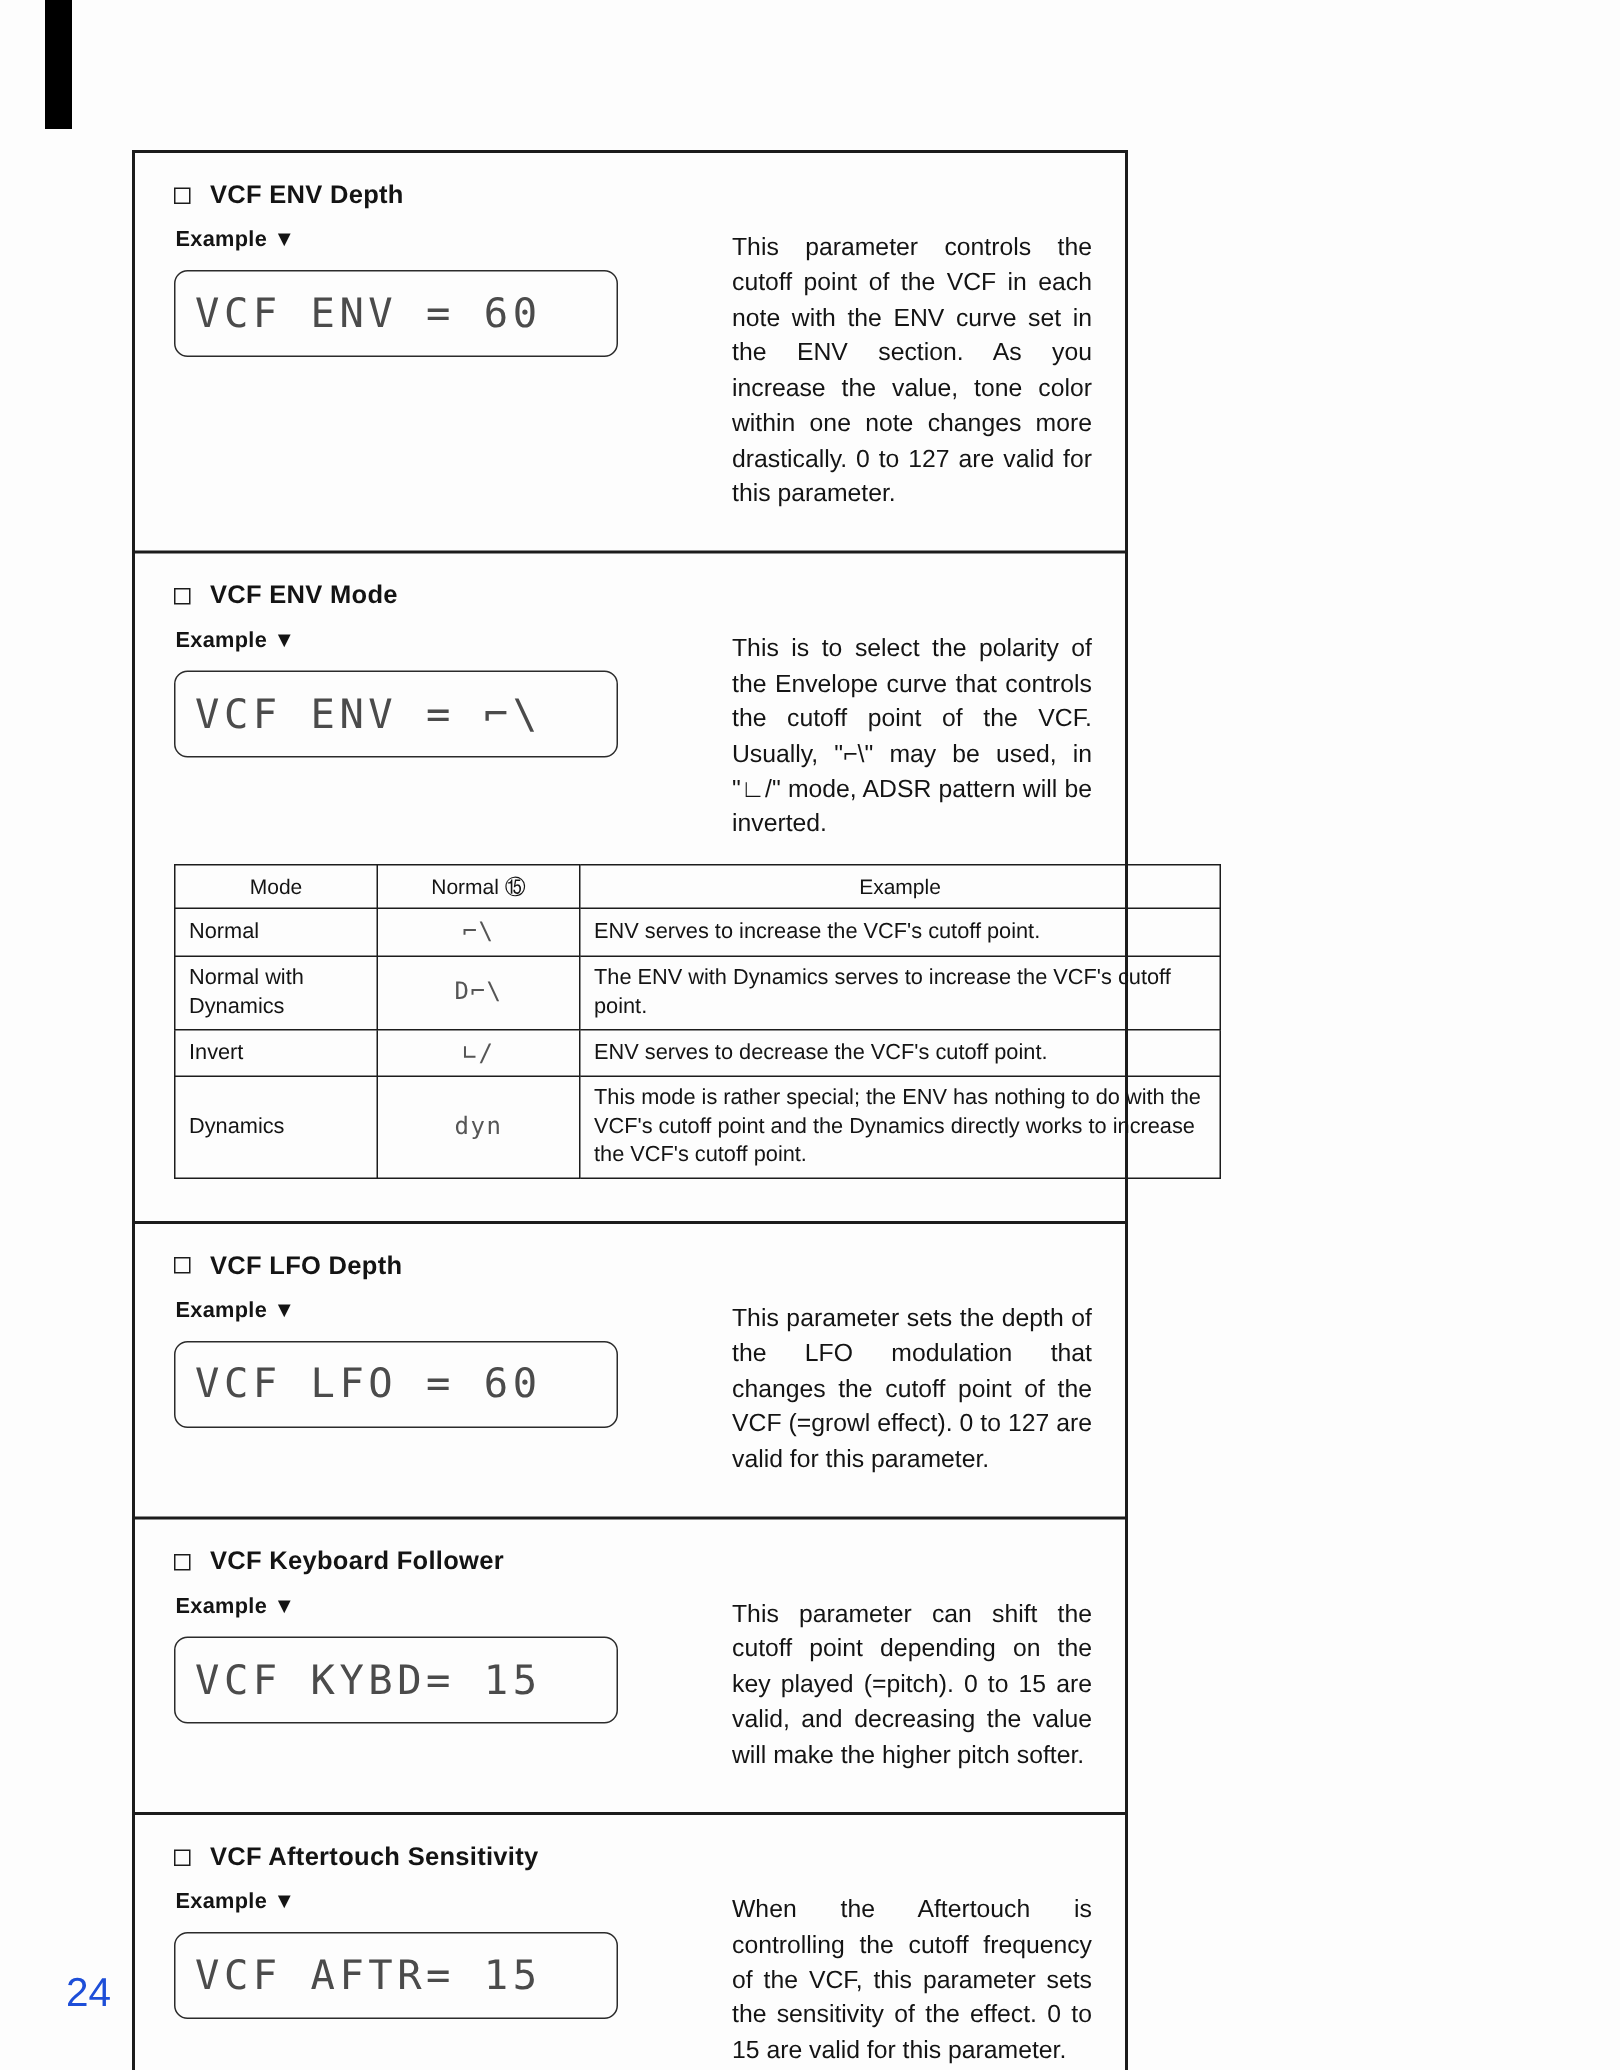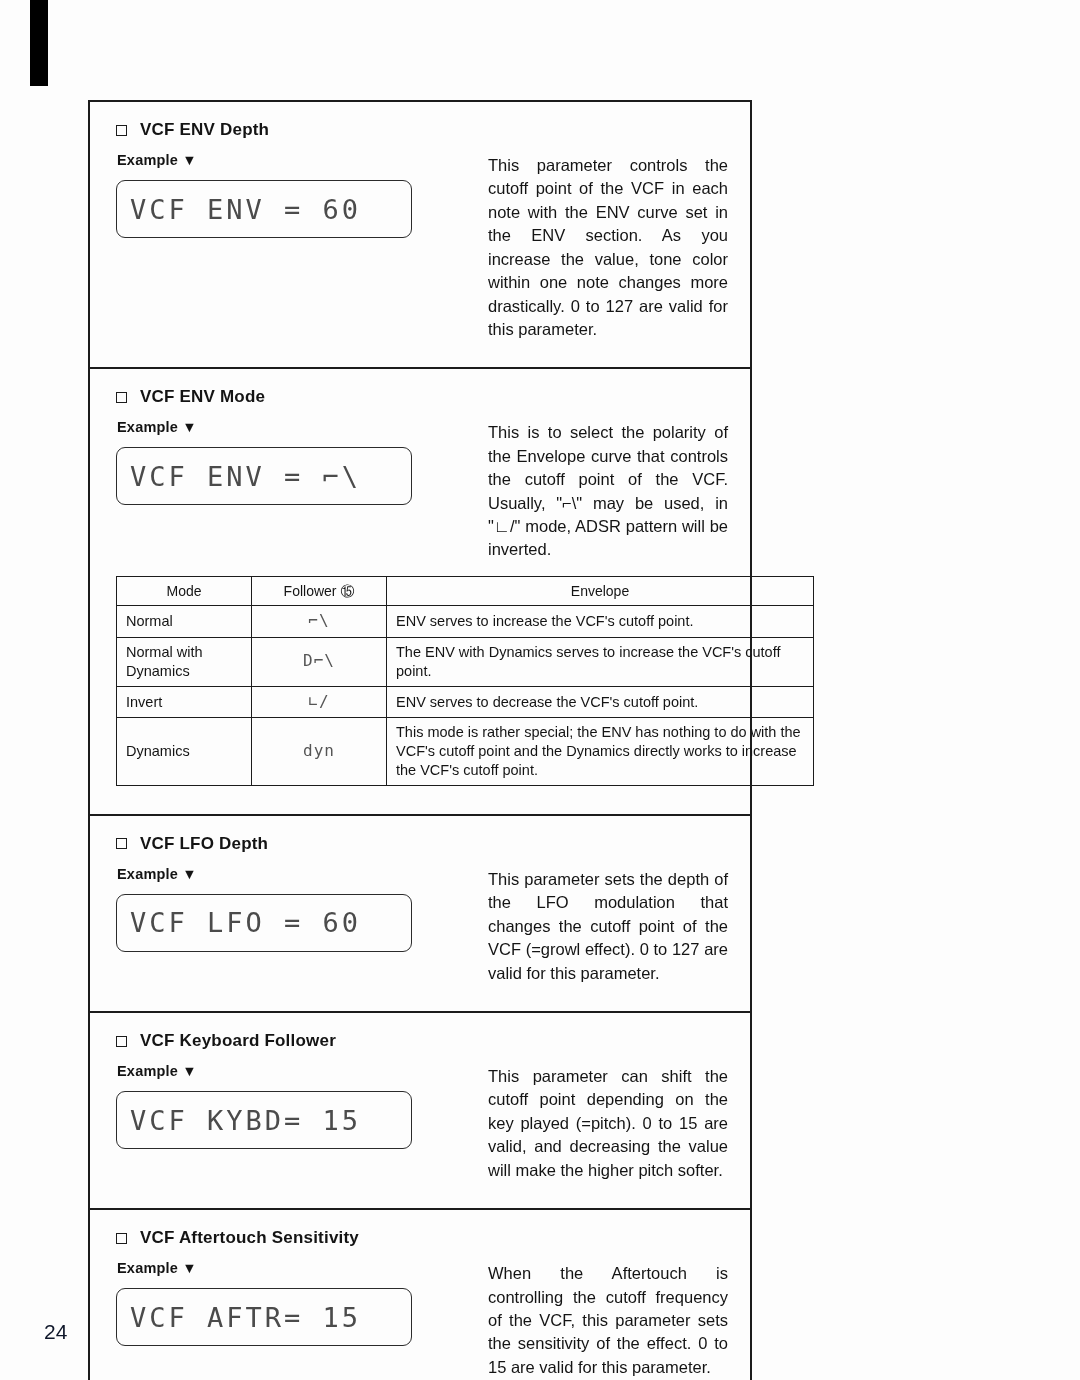--- a/index.html
+++ b/index.html
@@ -75,21 +75,21 @@
   .col-display{width:116px;}
   .mode-cell{text-align:left;padding-left:10px;}
   .display-cell{
     text-align:center;
     font-family:"DejaVu Sans Mono", monospace;
     color:#555;font-size:16px;letter-spacing:1px;
   }
   .function-cell{text-align:left;}
   .page-number{
     position:absolute;left:44px;bottom:36px;
-    font-size:21px;color:#0f172a;
+    font-size:27px;color:#1d4ed8;
   }
 </style>
 </head>
 <body>
 
 <div class="page">
 
   <div class="corner-mark"></div>
 
   <div class="content-box">
@@ -118,22 +118,22 @@
           <div class="example">Example ▼</div>
           <div class="lcd">VCF ENV = ⌐\</div>
         </div>
         <div class="sec-right">This is to select the polarity of the Envelope curve that controls the cutoff point of the VCF. Usually, "⌐\" may be used, in "∟/" mode, ADSR pattern will be inverted.</div>
       </div>
 
       <table class="mode-table">
         <thead>
           <tr>
             <th class="col-mode">Mode</th>
-            <th class="col-display">Follower ⑮</th>
-            <th>Envelope</th>
+            <th class="col-display">Normal ⑮</th>
+            <th>Example</th>
           </tr>
         </thead>
         <tbody>
           <tr>
             <td class="mode-cell">Normal</td>
             <td class="display-cell">⌐\</td>
             <td class="function-cell">ENV serves to increase the VCF's cutoff point.</td>
           </tr>
           <tr>
             <td class="mode-cell">Normal with Dynamics</td>

